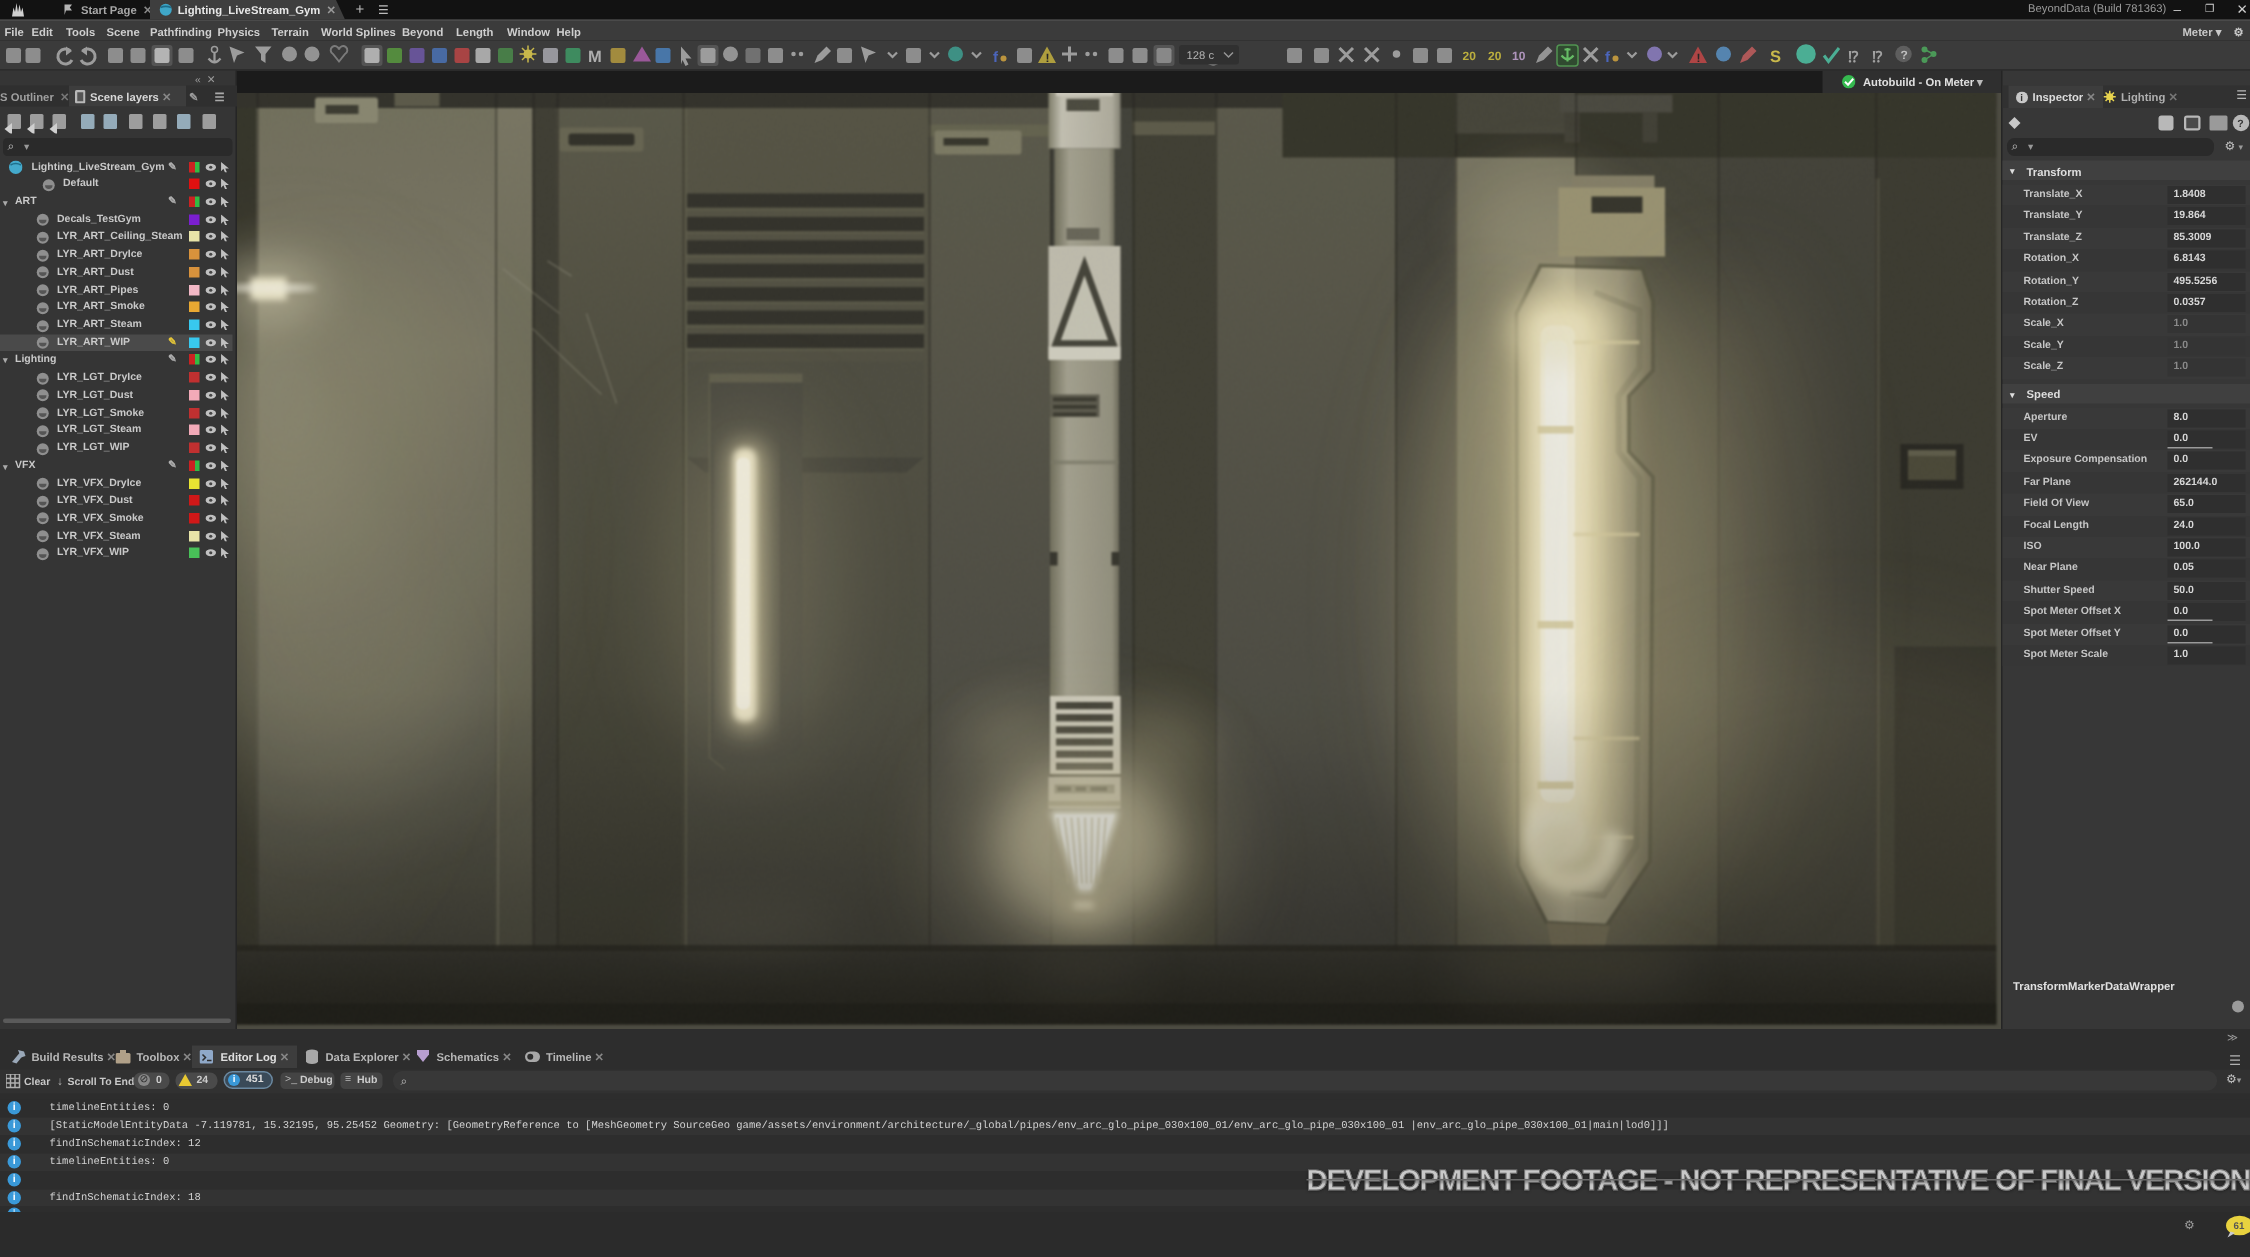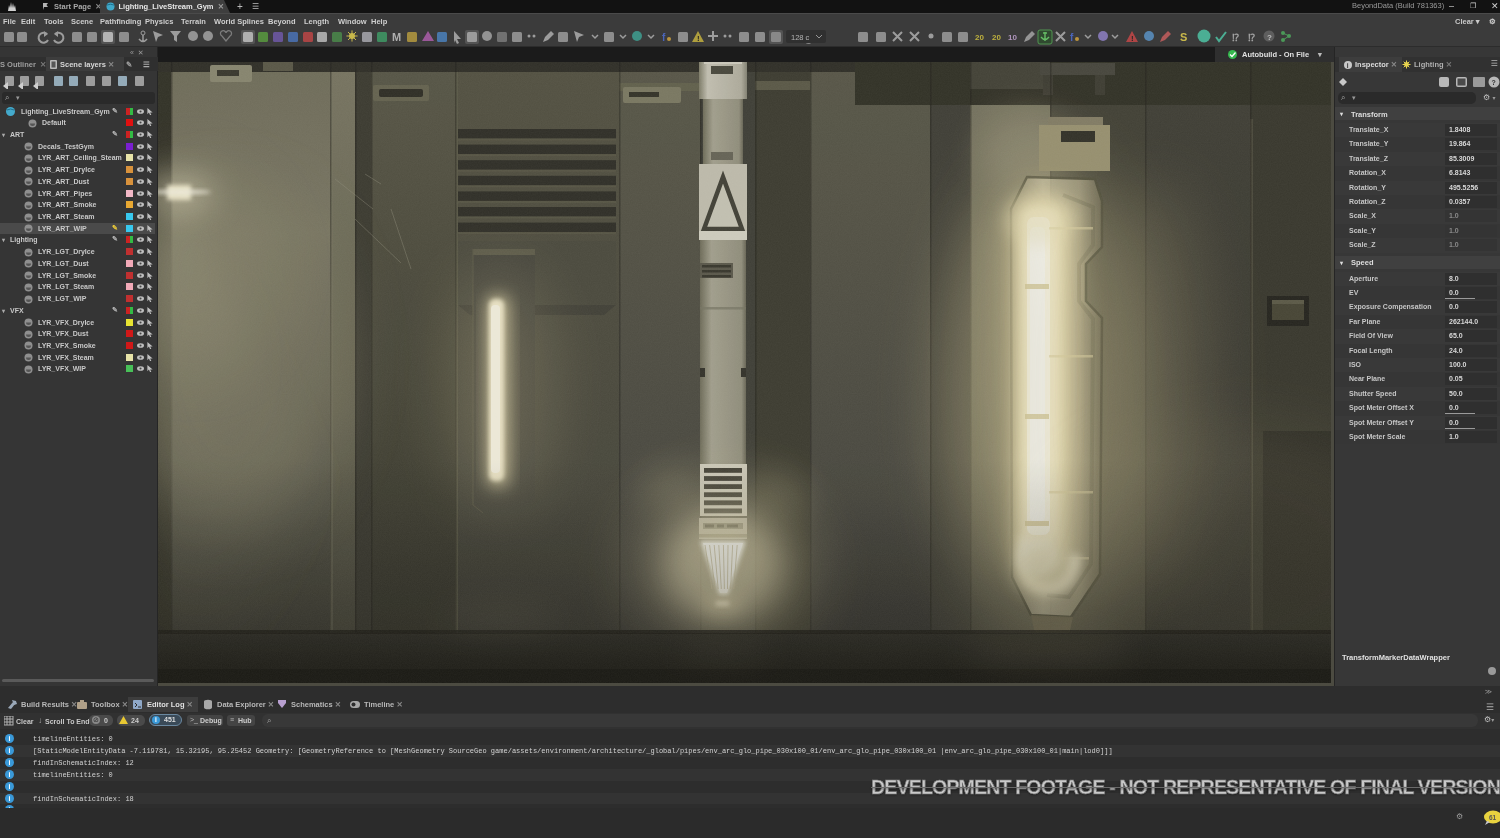--- a/index.html
+++ b/index.html
@@ -70,21 +70,21 @@
       <div class="mitem" style="left:44px">Tools</div>
       <div class="mitem" style="left:71px">Scene</div>
       <div class="mitem" style="left:100px">Pathfinding</div>
       <div class="mitem" style="left:145px">Physics</div>
       <div class="mitem" style="left:181px">Terrain</div>
       <div class="mitem" style="left:214px">World Splines</div>
       <div class="mitem" style="left:268px">Beyond</div>
       <div class="mitem" style="left:304px">Length</div>
       <div class="mitem" style="left:338px">Window</div>
       <div class="mitem" style="left:371px">Help</div>
-      <div class="mitem" style="left:1455px;color:#c9c9c9">Clear ▾</div>
+      <div class="mitem" style="left:1455px;color:#c9c9c9">Meter ▾</div>
       <div class="mitem" style="left:1489px;color:#c9c9c9">⚙</div>
     </div>
 <div class="abs" id="toolbar"><svg width="1500" height="20" opacity="0.82">
         <rect x="4" y="5" width="10" height="10" rx="1.5" fill="#b2b2b2" opacity="0.85"></rect>
         <rect x="17" y="5" width="10" height="10" rx="1.5" fill="#b2b2b2" opacity="0.85"></rect>
         <path d="M47 7 a5 5 0 1 0 1 6" stroke="#b2b2b2" stroke-width="2" fill="none"></path>
         <path d="M44 4 l4 3 -4 3z" fill="#b2b2b2"></path>
         <path d="M55 7 a5 5 0 1 1 -1 6" stroke="#b2b2b2" stroke-width="2" fill="none"></path>
         <path d="M58 4 l-4 3 4 3z" fill="#b2b2b2"></path>
         <rect x="72" y="5" width="10" height="10" rx="1.5" fill="#b2b2b2" opacity="0.85"></rect>
@@ -192,21 +192,21 @@
         <rect x="786" y="3" width="40" height="13" rx="2" fill="#2e2e2e"></rect>
         <text x="791" y="12.5" font-size="7.5" fill="#cccccc" font-family="Liberation Sans">128 c</text>
         <path d="M816 8 l3 3 3-3" stroke="#aaa" fill="none"></path>
       </svg></div>
 
 <div class="abs" id="autob">
       <svg class="abs" style="left:13px;top:3px" width="9" height="9">
         <circle cx="4.5" cy="4.5" r="4.5" fill="#35b94f"></circle>
         <path d="M2 4.5 l2 2 3.5-4" stroke="#fff" stroke-width="1.3" fill="none"></path>
       </svg>
-      <span style="position:absolute;left:27px;top:3px">Autobuild - On File</span>
+      <span style="position:absolute;left:27px;top:3px">Autobuild - On Meter</span>
       <span style="position:absolute;left:103px;top:3px;color:#bbb">▾</span>
     </div>
 <div class="abs" id="abright">
       <span style="position:absolute;right:6px;top:2px;color:#9a9a9a;font-size:7px">»</span>
     </div>
 <div class="abs" style="left:158px;top:62px;width:1176px;height:624px;overflow:hidden;background:#4c4b41">
       <div class="abs" style="left:-3px;top:-3px;width:1182px;height:630px;filter:blur(0.7px)">
 <svg width="1176" height="624" viewBox="0 0 1176 624">
 <defs>
 <filter id="b4" x="-50%" y="-50%" width="200%" height="200%">

